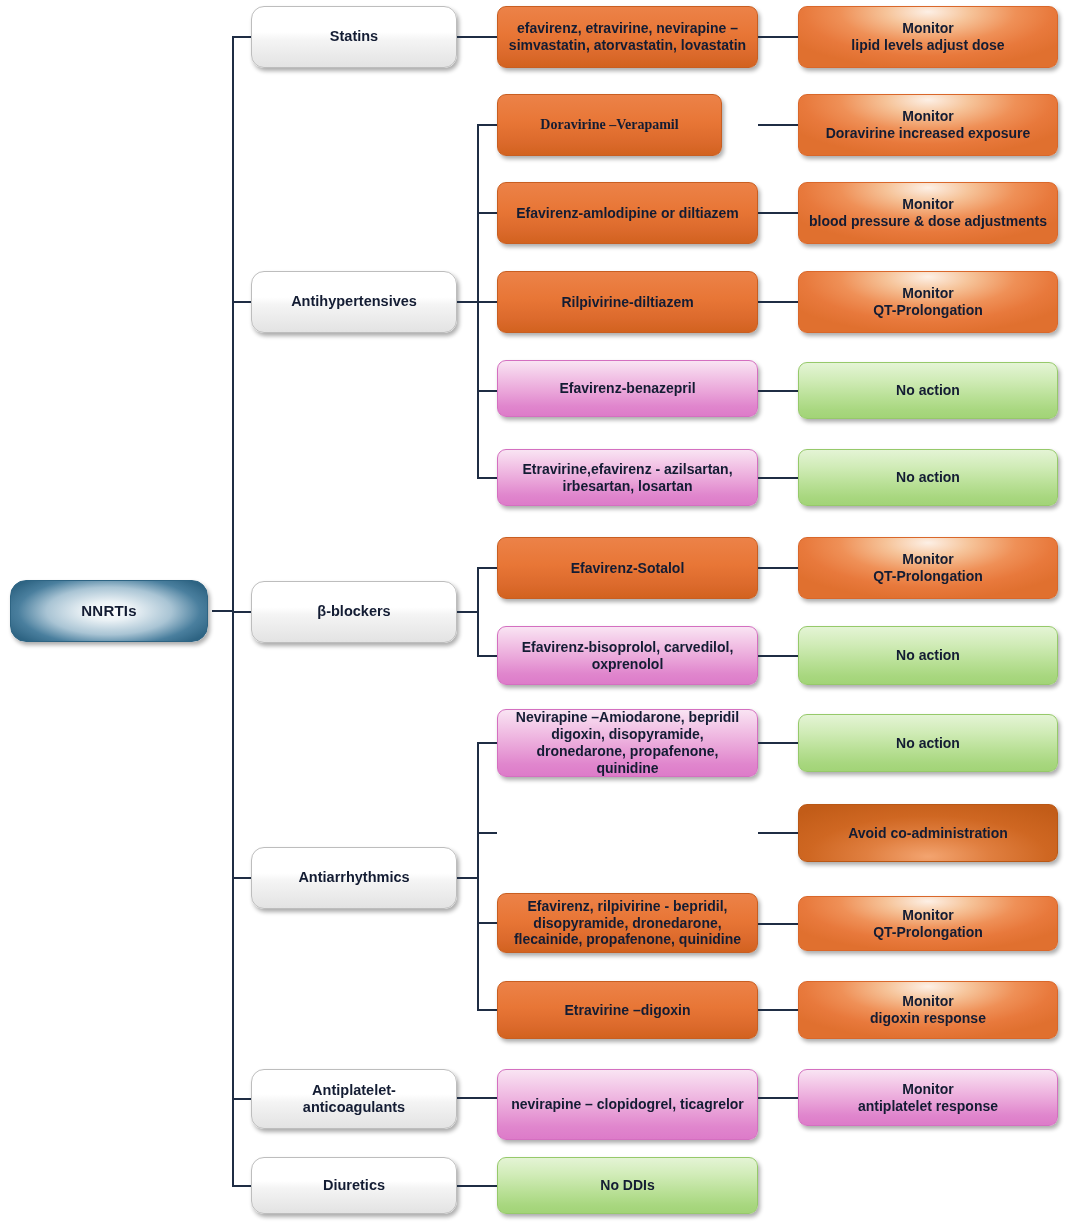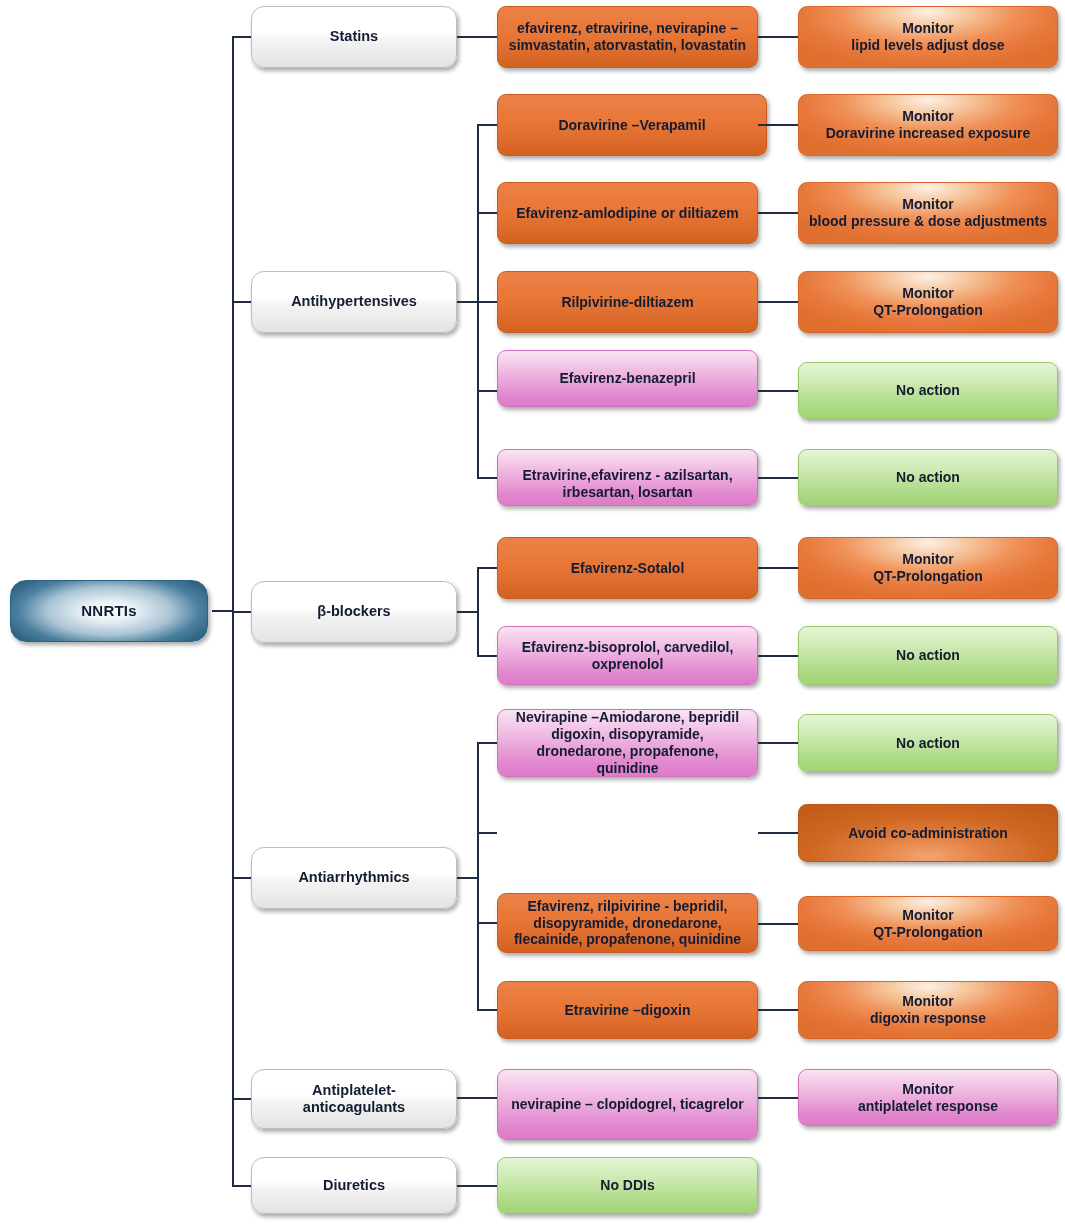--- a/index.html
+++ b/index.html
@@ -125,21 +125,21 @@
     <div class="node cat" style="left: 251px; top: 271px; width: 206px; height: 62px;">
       <span class="txt ">Antihypertensives</span>
     </div>
     <div class="line h" style="left: 457px; top: 301px; width: 22px;"></div>
     <div class="line v" style="left: 477px; top: 125px; height: 352.5px;"></div>
     <div class="line h" style="left: 477px; top: 124px; width: 20px;"></div>
     <div class="line h" style="left: 477px; top: 212px; width: 20px;"></div>
     <div class="line h" style="left: 477px; top: 301px; width: 20px;"></div>
     <div class="line h" style="left: 477px; top: 389.5px; width: 20px;"></div>
     <div class="line h" style="left: 477px; top: 476.5px; width: 20px;"></div>
-    <div class="node orange2" style="left: 497px; top: 94px; width: 270px; height: 62px;">
+    <div class="node orange2" style="left: 497px; top: 94px; width: 225px; height: 62px; font-family: Liberation Serif, serif;">
       <span class="txt ">Doravirine –Verapamil</span>
     </div>
     <div class="line h" style="left: 758px; top: 124px; width: 40px;"></div>
     <div class="node orange" style="left: 798px; top: 94px; width: 260px; height: 62px;">
       <div class="txt">
         <div>Monitor</div>
         <div>Doravirine increased exposure</div>
       </div>
     </div>
     <div class="node orange2" style="left: 497px; top: 182px; width: 261px; height: 62px;">
@@ -155,30 +155,30 @@
     <div class="node orange2" style="left: 497px; top: 271px; width: 261px; height: 62px;">
       <span class="txt ">Rilpivirine-diltiazem</span>
     </div>
     <div class="line h" style="left: 758px; top: 301px; width: 40px;"></div>
     <div class="node orange" style="left: 798px; top: 271px; width: 260px; height: 62px;">
       <div class="txt">
         <div>Monitor</div>
         <div>QT-Prolongation</div>
       </div>
     </div>
-    <div class="node pink" style="left: 497px; top: 350px; width: 261px; height: 57px;">
+    <div class="node pink" style="left: 497px; top: 360px; width: 261px; height: 57px;">
       <span class="txt ">Efavirenz-benazepril</span>
     </div>
     <div class="line h" style="left: 758px; top: 389.5px; width: 40px;"></div>
     <div class="node green" style="left: 798px; top: 362px; width: 260px; height: 57px;">
       <div class="txt">
         <div>No action</div>
       </div>
     </div>
-    <div class="node pink" style="left: 497px; top: 449px; width: 261px; height: 57px; align-items: flex-end;">
+    <div class="node pink" style="left: 497px; top: 449px; width: 261px; height: 57px;">
       <span class="txt ">Etravirine,efavirenz - azilsartan, irbesartan, losartan</span>
     </div>
     <div class="line h" style="left: 758px; top: 476.5px; width: 40px;"></div>
     <div class="node green" style="left: 798px; top: 449px; width: 260px; height: 57px;">
       <div class="txt">
         <div>No action</div>
       </div>
     </div>
     <div class="line h" style="left: 232px; top: 611px; width: 19px;"></div>
     <div class="node cat" style="left: 251px; top: 581px; width: 206px; height: 62px;">

